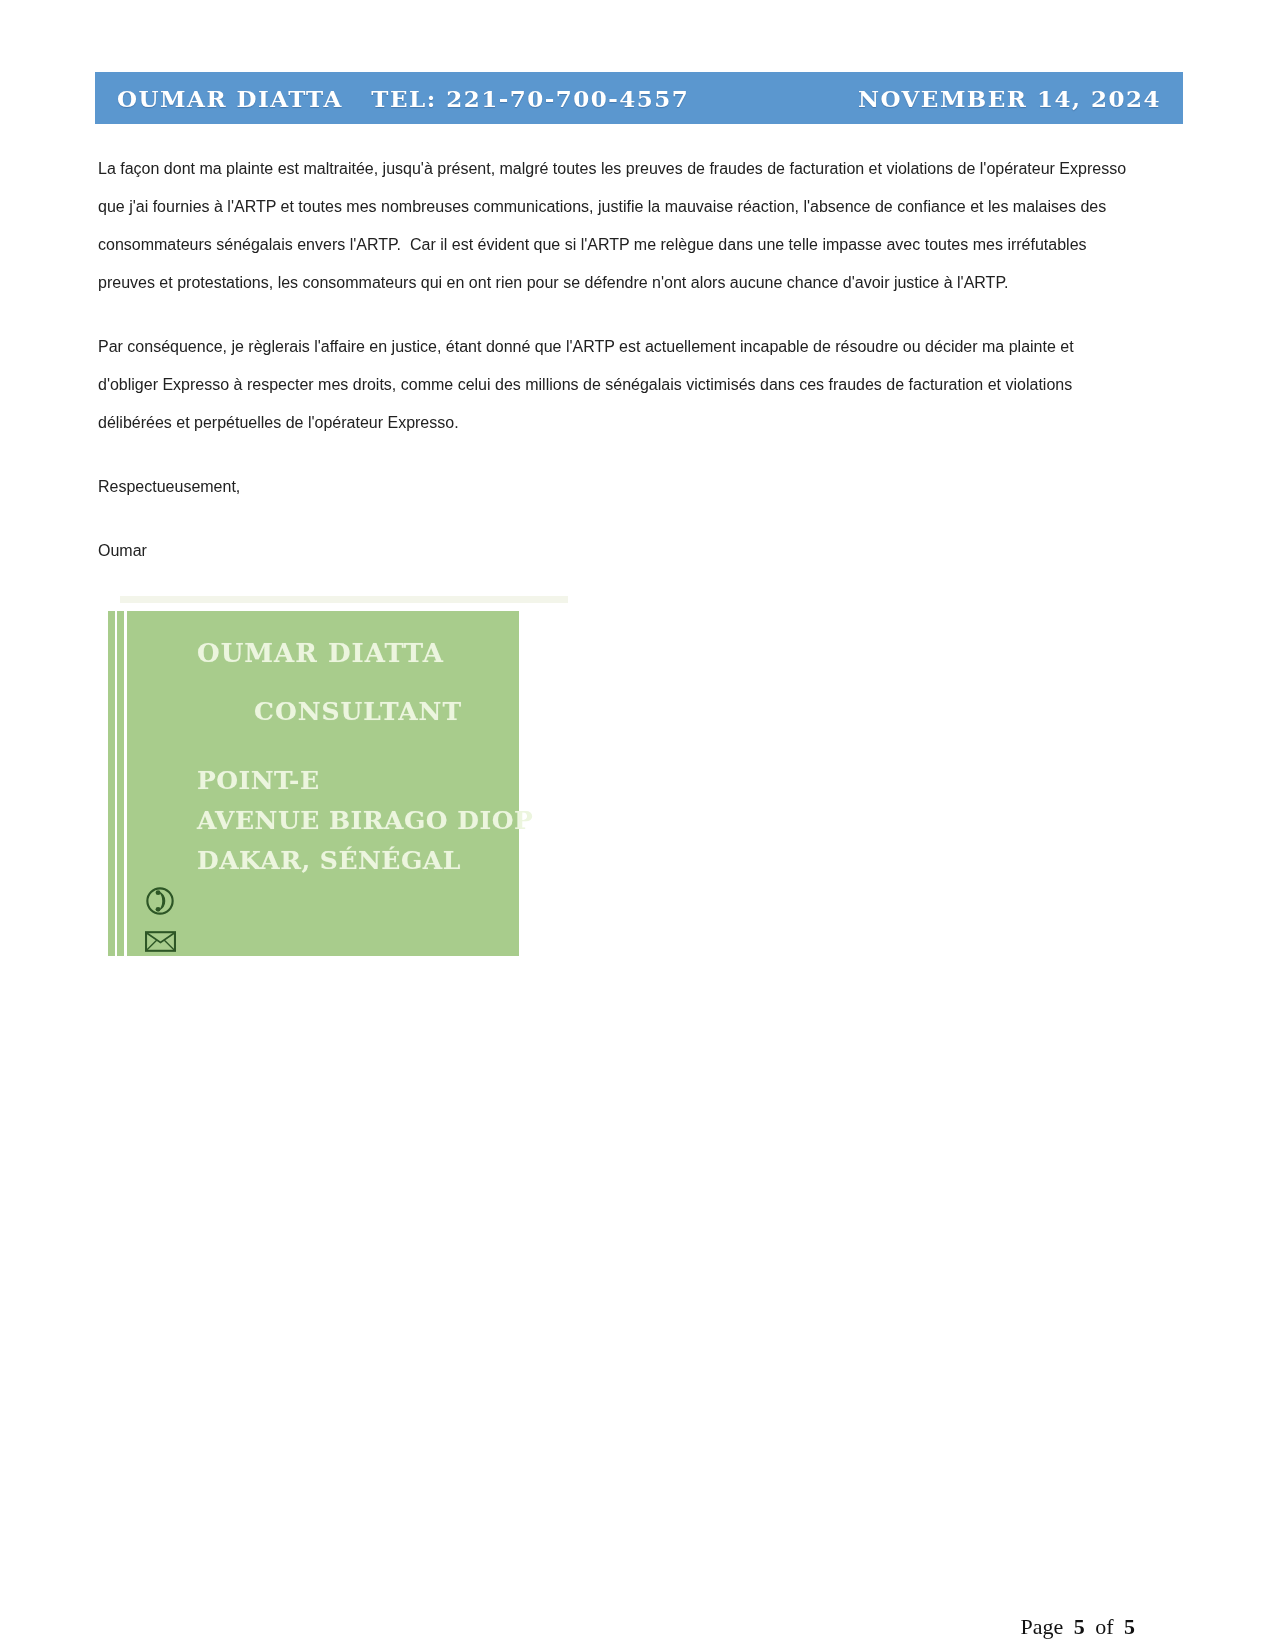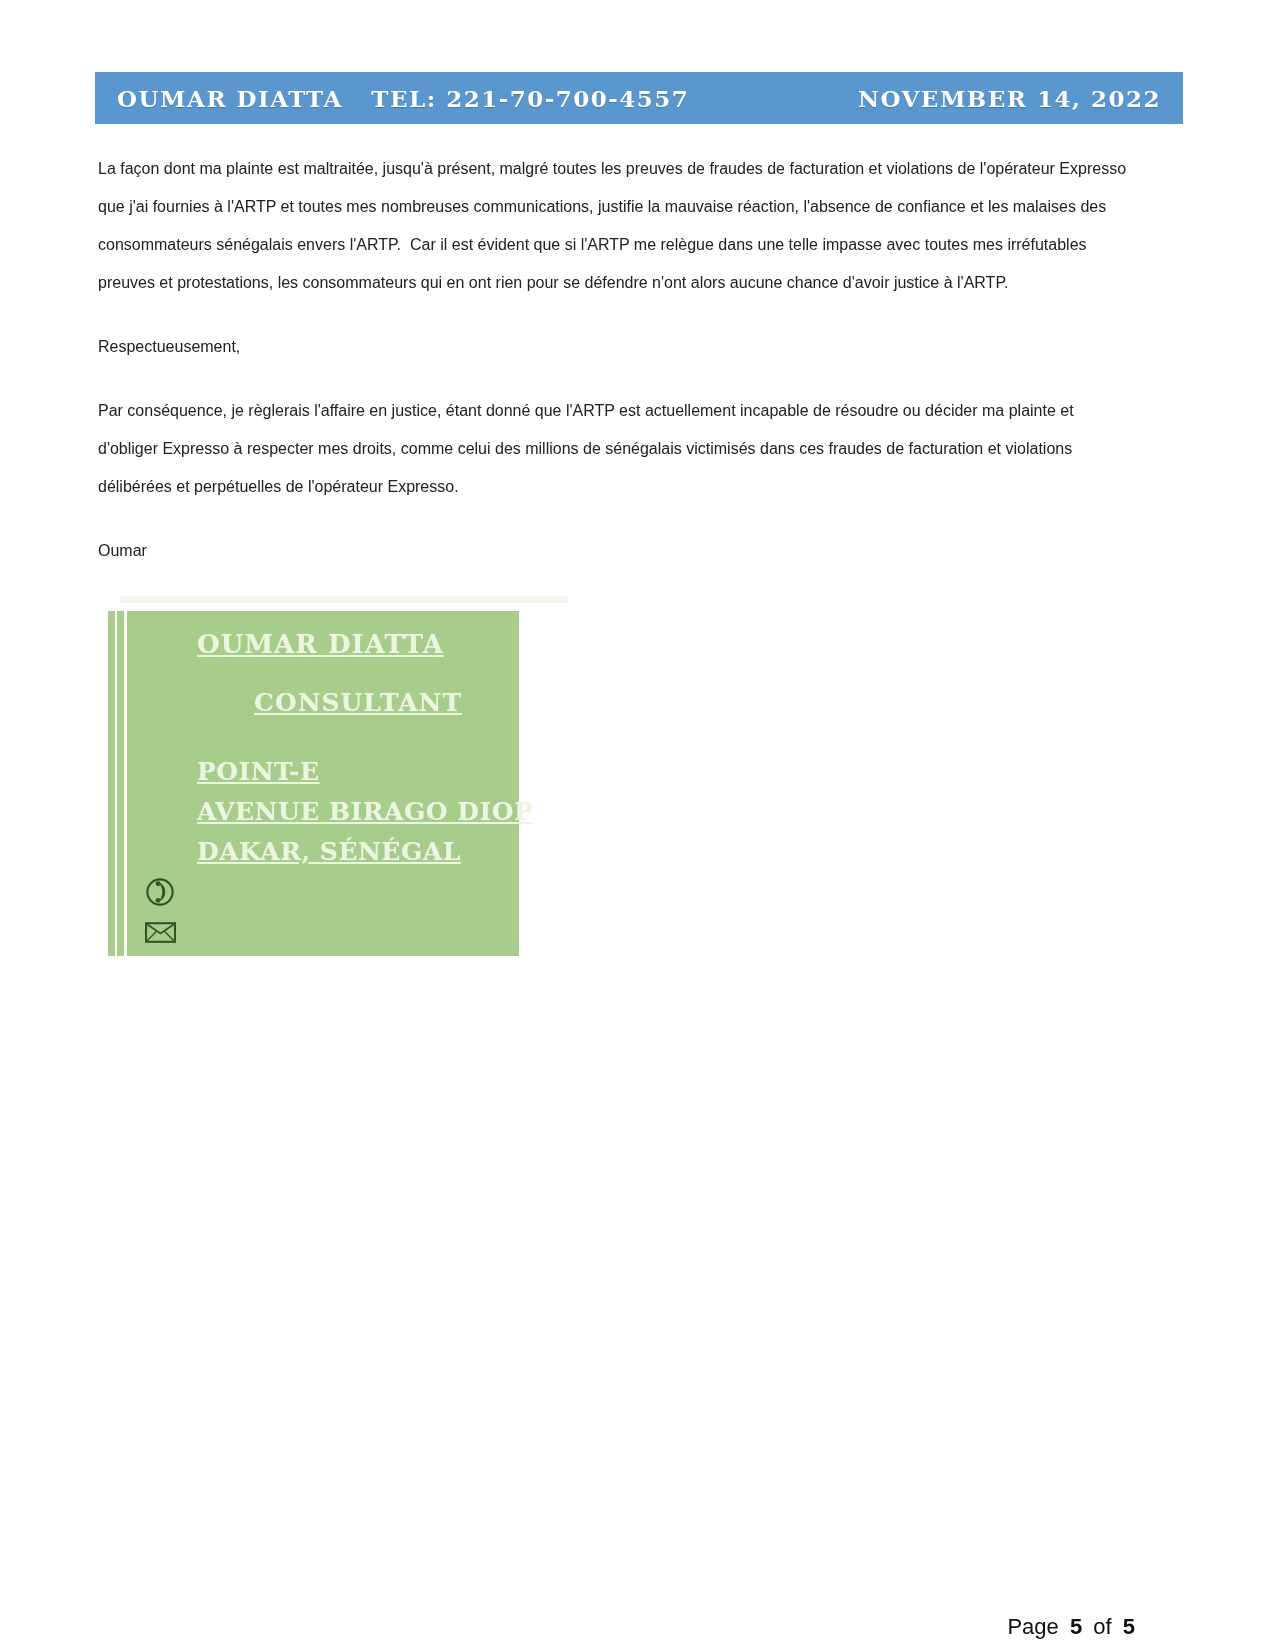--- a/index.html
+++ b/index.html
@@ -75,26 +75,25 @@
   .card-stripes { width: 19px; display: flex; }
   .card-stripes .stripe {
     width: 7px;
     background: var(--card-bg);
     margin-right: 2px;
   }
   .card-body {
     width: 392px;
     height: 345px;
     background: var(--card-bg);
-    padding-top: 20px;
+    padding-top: 29px;
     font-family: "DejaVu Serif", serif;
     font-weight: bold;
     color: var(--card-text);
     text-shadow: 0 0 1px rgba(255,255,255,0.35);
-    text-decoration: underline;
   }
   .card-line {
     display: flex;
     align-items: center;
     min-height: 40px;
   }
   .icon-cell {
     width: 70px;
     flex: 0 0 70px;
     display: flex;
@@ -106,42 +105,42 @@
   .card-title { font-size: 25px; line-height: 25px; margin-left: 70px; margin-top: 33px; letter-spacing: 1px; text-align: center; }
   .card-address { margin-top: 37px; }
   .card-address .card-line .txt { margin-left: 70px; }
   .card-contact .card-line { min-height: 40px; }
   .txt { font-size: 25px; letter-spacing: 0.5px; line-height: 40px; white-space: nowrap; }
   
   .page-footer {
     position: absolute;
     right: 140px;
     bottom: 26px;
-    font-family: Liberation Sans, sans-serif;
+    font-family: Liberation Serif, serif;
     font-size: 22px;
     color: #111111;
   }
   .page-footer .num { font-weight: bold; }
   .page-footer span { margin-right: 5px; }
   .page-footer span:last-child { margin-right: 0; }
 </style>
 </head>
 <body>
 
 <div class="page">
 
   <div class="header-bar">
     <span class="header-text">OUMAR DIATTA   TEL: 221-70-700-4557</span>
-    <span class="header-text">NOVEMBER 14, 2022</span>
+    <span class="header-text">NOVEMBER 14, 2024</span>
   </div>
 
   <div class="content">
     <p>La façon dont ma plainte est maltraitée, jusqu'à présent, malgré toutes les preuves de fraudes de facturation et violations de l'opérateur Expresso que j'ai fournies à l'ARTP et toutes mes nombreuses communications, justifie la mauvaise réaction, l'absence de confiance et les malaises des consommateurs sénégalais envers l'ARTP.  Car il est évident que si l'ARTP me relègue dans une telle impasse avec toutes mes irréfutables preuves et protestations, les consommateurs qui en ont rien pour se défendre n'ont alors aucune chance d'avoir justice à l'ARTP.</p>
+    <p>Par conséquence, je règlerais l'affaire en justice, étant donné que l'ARTP est actuellement incapable de résoudre ou décider ma plainte et d'obliger Expresso à respecter mes droits, comme celui des millions de sénégalais victimisés dans ces fraudes de facturation et violations délibérées et perpétuelles de l'opérateur Expresso.</p>
     <p>Respectueusement,</p>
-    <p>Par conséquence, je règlerais l'affaire en justice, étant donné que l'ARTP est actuellement incapable de résoudre ou décider ma plainte et d'obliger Expresso à respecter mes droits, comme celui des millions de sénégalais victimisés dans ces fraudes de facturation et violations délibérées et perpétuelles de l'opérateur Expresso.</p>
     <p>Oumar</p>
 
     <div class="card">
       <div class="card-top-strip"></div>
       <div class="card-main">
         <div class="card-stripes">
           <div class="stripe"></div>
           <div class="stripe"></div>
         </div>
         <div class="card-body">

